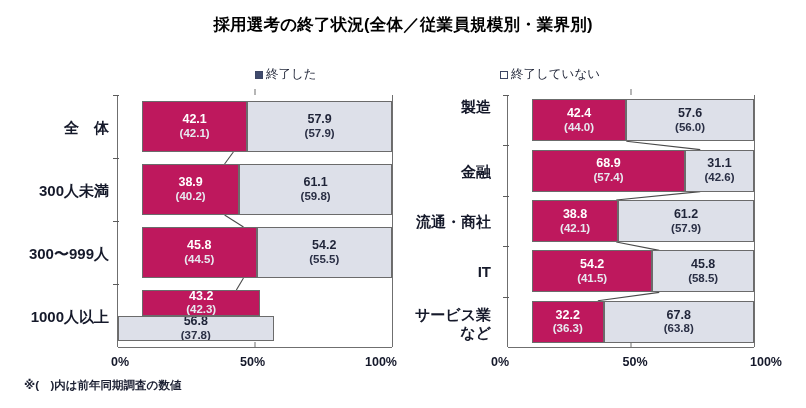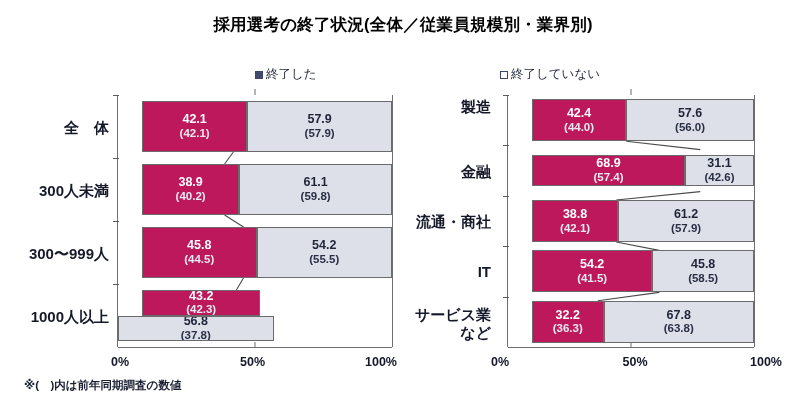--- a/index.html
+++ b/index.html
@@ -282,21 +282,21 @@
           <div class="seg dark" style="width: 42.4%;">
             <span class="cur">42.4</span>
             <span class="prev">(44.0)</span>
           </div>
           <div class="seg light" style="width: 57.6%;">
             <span class="cur">57.6</span>
             <span class="prev">(56.0)</span>
           </div>
         </div>
         <div class="edge-tick" style="top: 0px;"></div>
-        <div class="bar-row" style="top: 54.6px; height: 42px; align-items: center;">
+        <div class="bar-row" style="top: 54.6px; height: 42px;">
           <div class="seg dark" style="width: 68.9%;">
             <span class="cur">68.9</span>
             <span class="prev">(57.4)</span>
           </div>
           <div class="seg light" style="width: 31.1%;">
             <span class="cur">31.1</span>
             <span class="prev">(42.6)</span>
           </div>
         </div>
         <div class="edge-tick" style="top: 50.4px;"></div>

